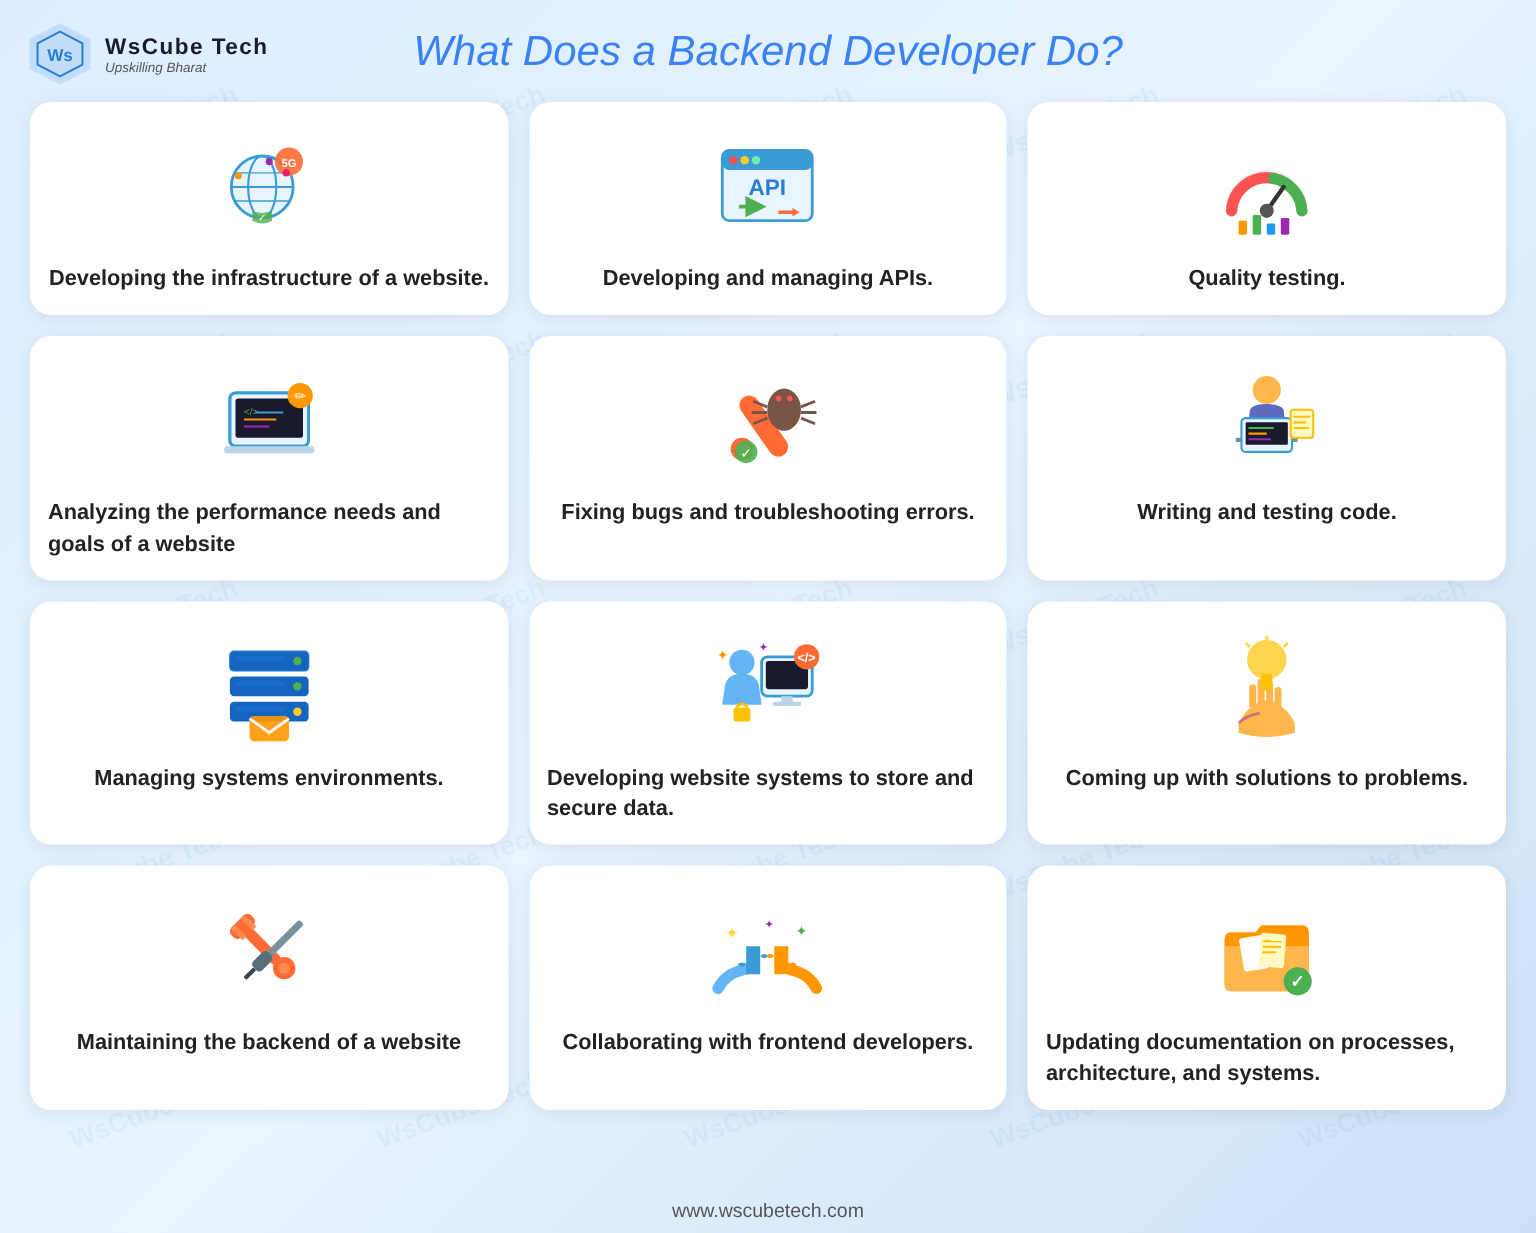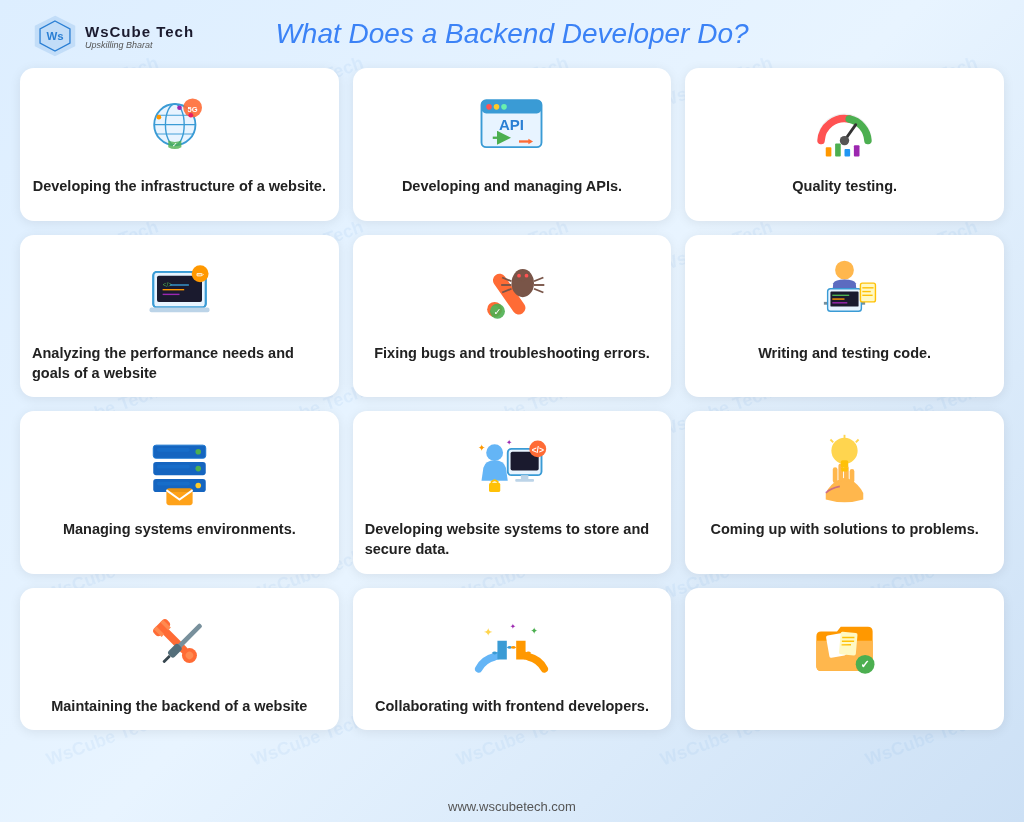--- a/index.html
+++ b/index.html
@@ -31,21 +31,21 @@
       font-size: 18px;
       font-weight: 900;
       color: #4a90d9;
       transform: rotate(-20deg);
       white-space: nowrap;
     }
 
     .logo-area {
       position: absolute;
       top: 14px;
-      left: 33px;
+      left: 18px;
       display: flex;
       align-items: center;
       gap: 8px;
       z-index: 10;
     }
 
     .logo-hex {
       width: 44px;
       height: 44px;
     }
@@ -459,19 +459,20 @@
         <rect x="35" y="26" width="18" height="24" rx="2" fill="#fff9c4" transform="rotate(5 44 38)"></rect>
 
         <line x1="37" y1="32" x2="50" y2="31" stroke="#ffc107" stroke-width="1.5" transform="rotate(5 44 38)"></line>
         <line x1="37" y1="36" x2="50" y2="35" stroke="#ffc107" stroke-width="1.5" transform="rotate(5 44 38)"></line>
         <line x1="37" y1="40" x2="47" y2="39" stroke="#ffc107" stroke-width="1.5" transform="rotate(5 44 38)"></line>
 
         <circle cx="62" cy="60" r="10" fill="#4caf50"></circle>
         <text x="62" y="64" text-anchor="middle" font-size="12" fill="white" font-weight="bold">✓</text>
       </svg>
     </div>
+    <span class="card-text">Updating documentation on processes, architecture, and systems.</span>
   </div>
 
 </div>
 
 <div class="footer">
   <span>www.wscubetech.com</span>
 </div>
 
 </body></html>

